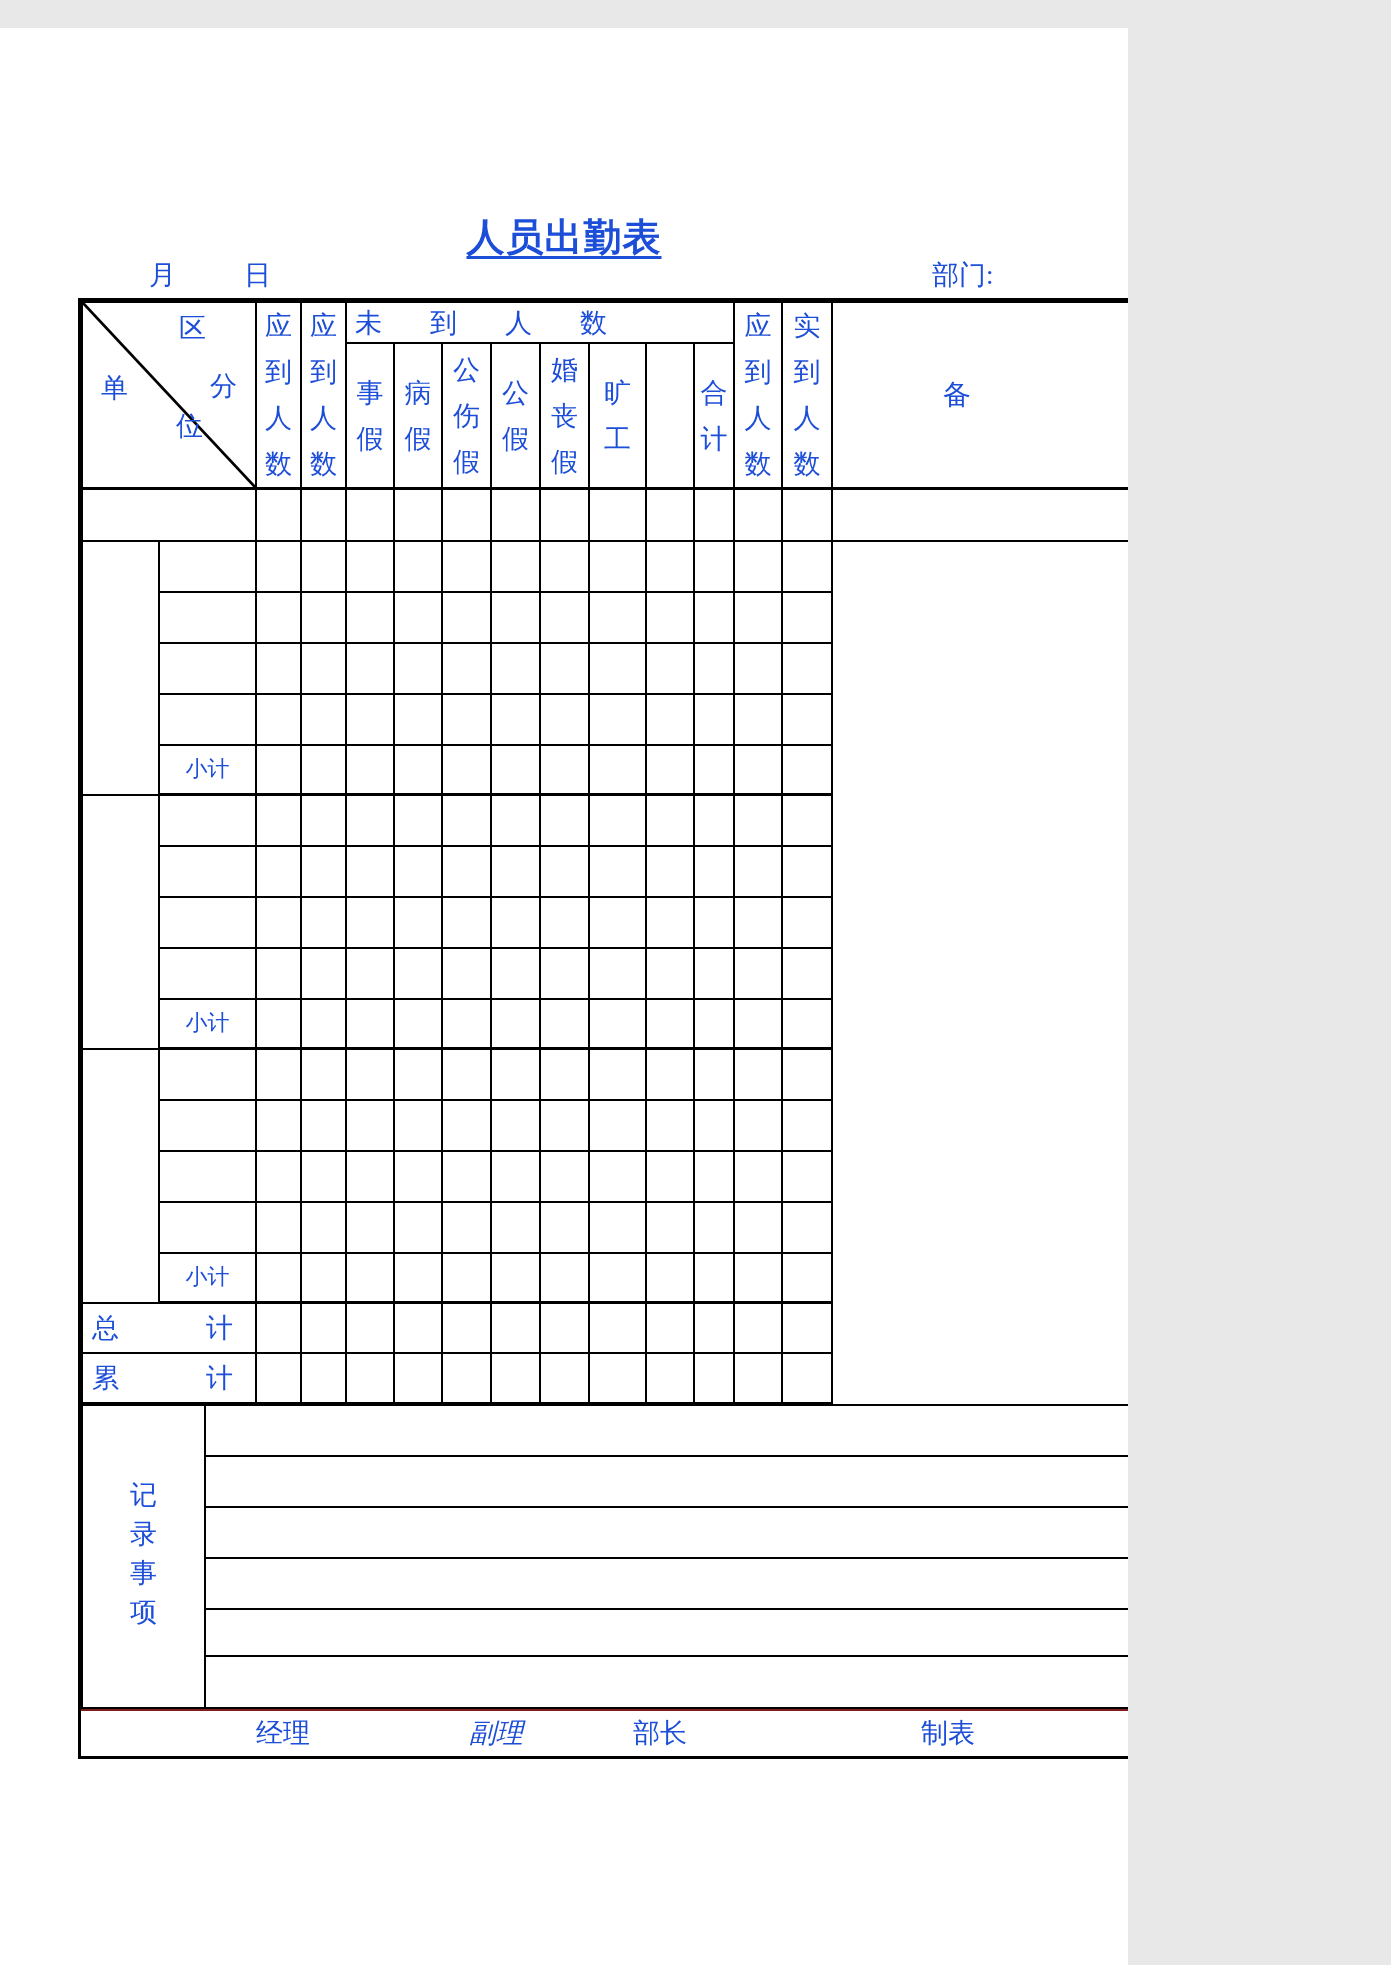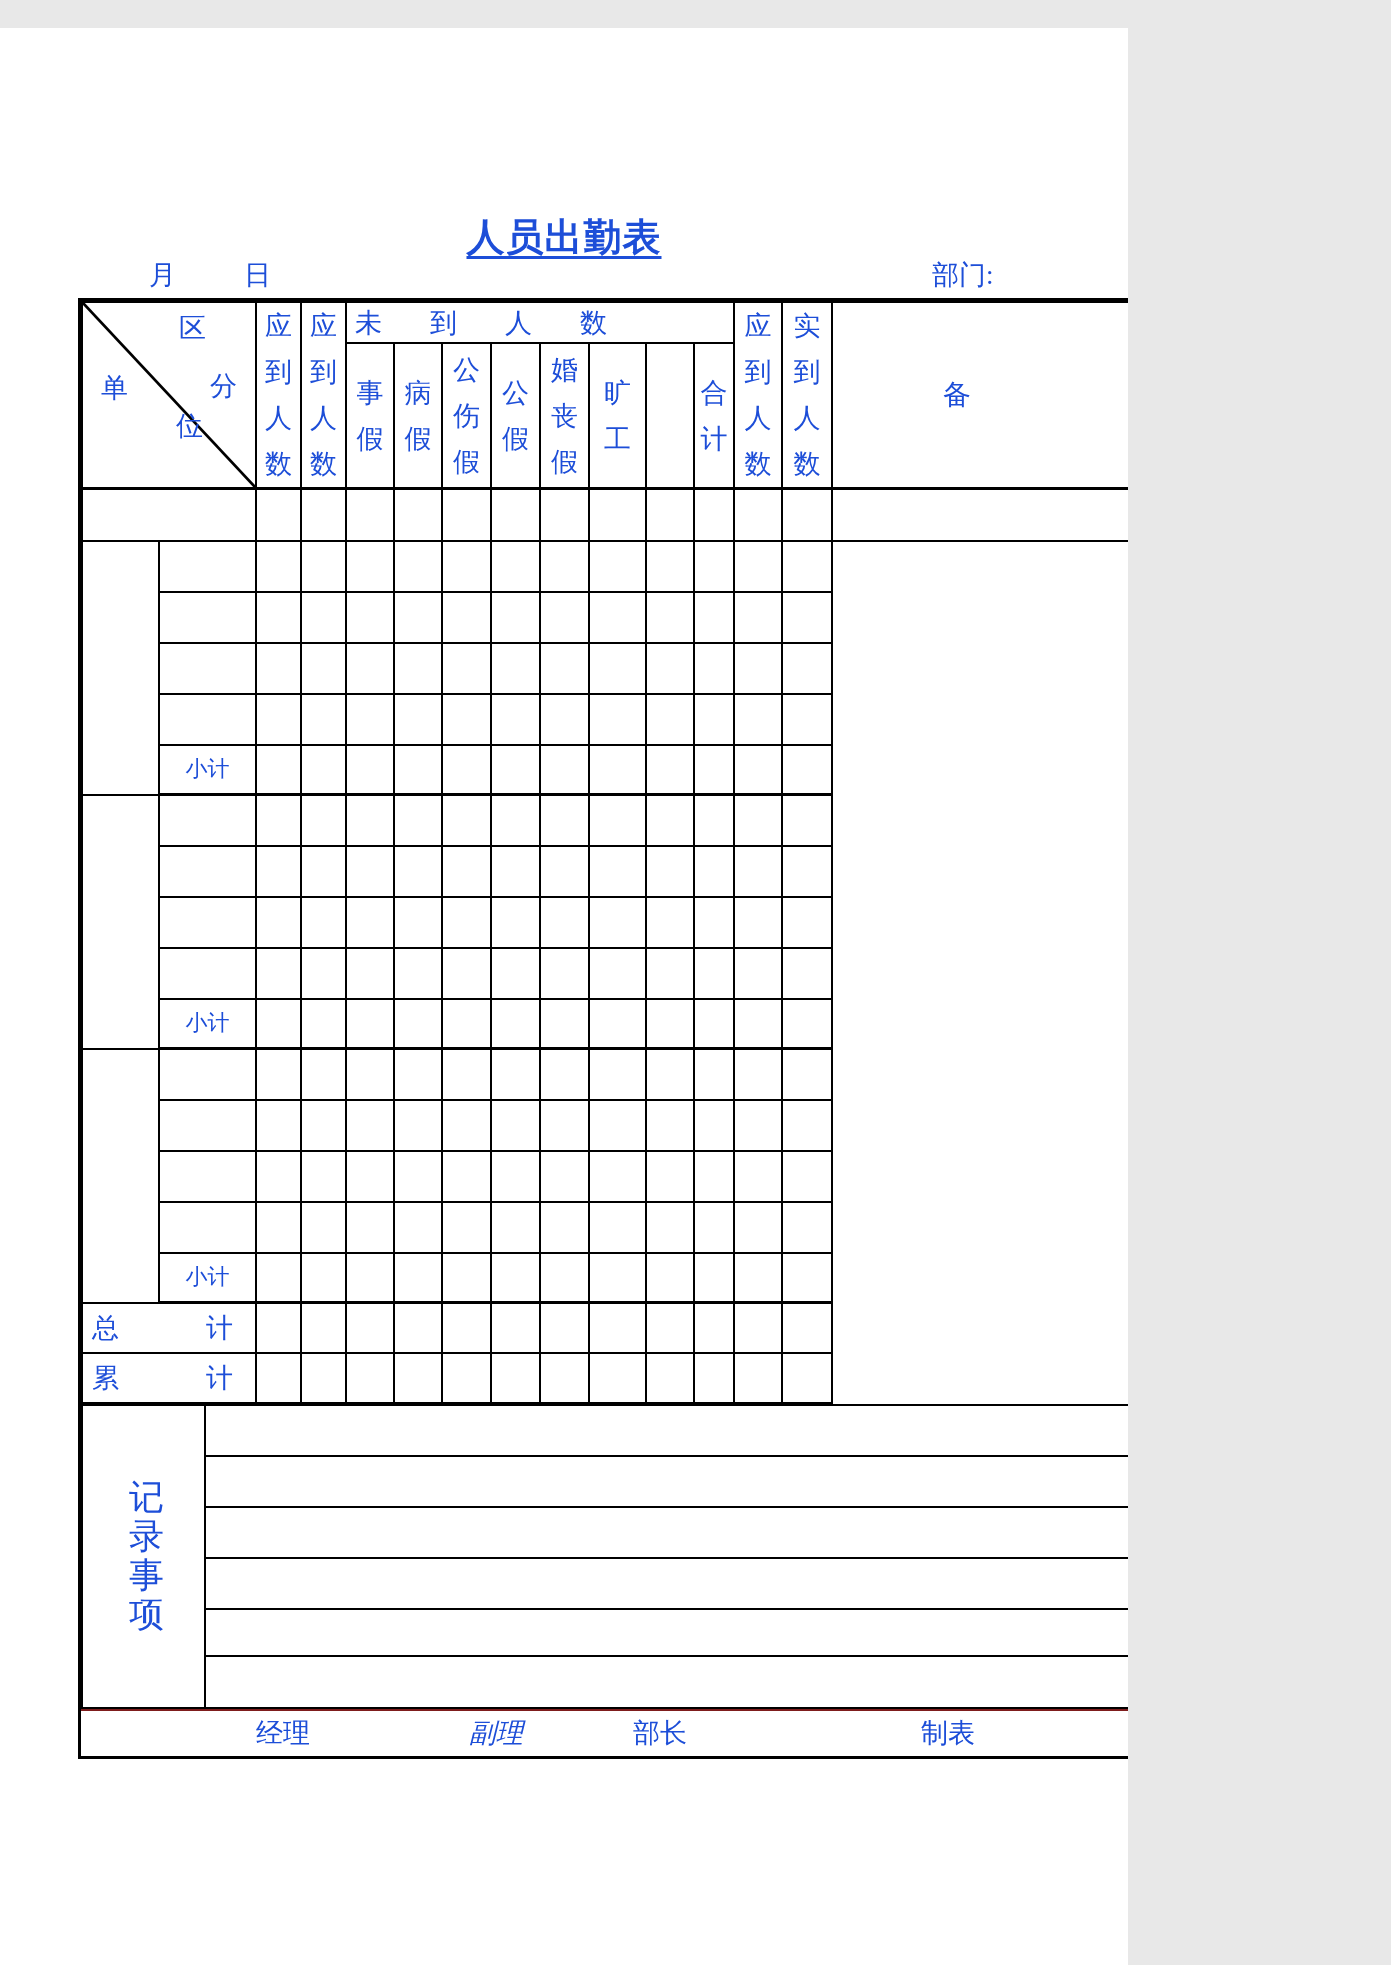--- a/index.html
+++ b/index.html
@@ -62,21 +62,21 @@
   .cz-dan { left:18px;  top:70px; }
   .cz-wei { left:93px;  top:108px; }
 
   td.sub { font-size:22px; text-align:center; padding-left:12px; }
   td.tot { font-size:27px; }
   .tot-flex { display:flex; justify-content:space-between; padding:0 22px 0 9px; }
 
   table#records { height:302px; }
   tr.recr1 { height:51px; } tr.recr5 { height:47px; } tr.recr6 { height:52px; }
   td.rec-lbl { }
-  .rec-v { font-size:35px; line-height:39px; width:29px; }
+  .rec-v { font-size:27px; line-height:39px; width:29px;font-family:Liberation Mono, monospace; }
 
   .footer-row {
     position:relative; height:45px; border-top:2px solid #7f1d1d;
     font-size:27px;
   }
   .footer-row span { position:absolute; top:50%; transform:translateY(-50%); }
   .sg-0 { left:175px; } .sg-1 { left:388px;font-style:italic; } .sg-2 { left:552px;font-family:Liberation Mono, monospace; } .sg-3 { left:840px; }
 </style>
 </head>
 <body>

